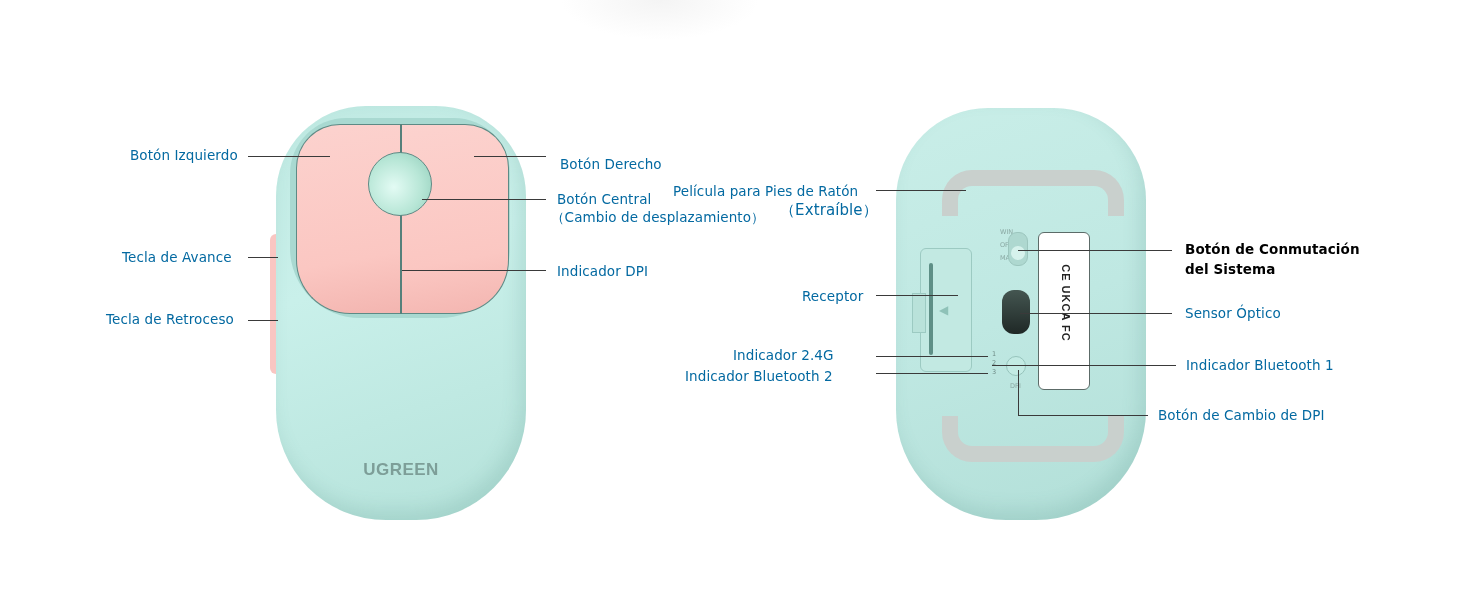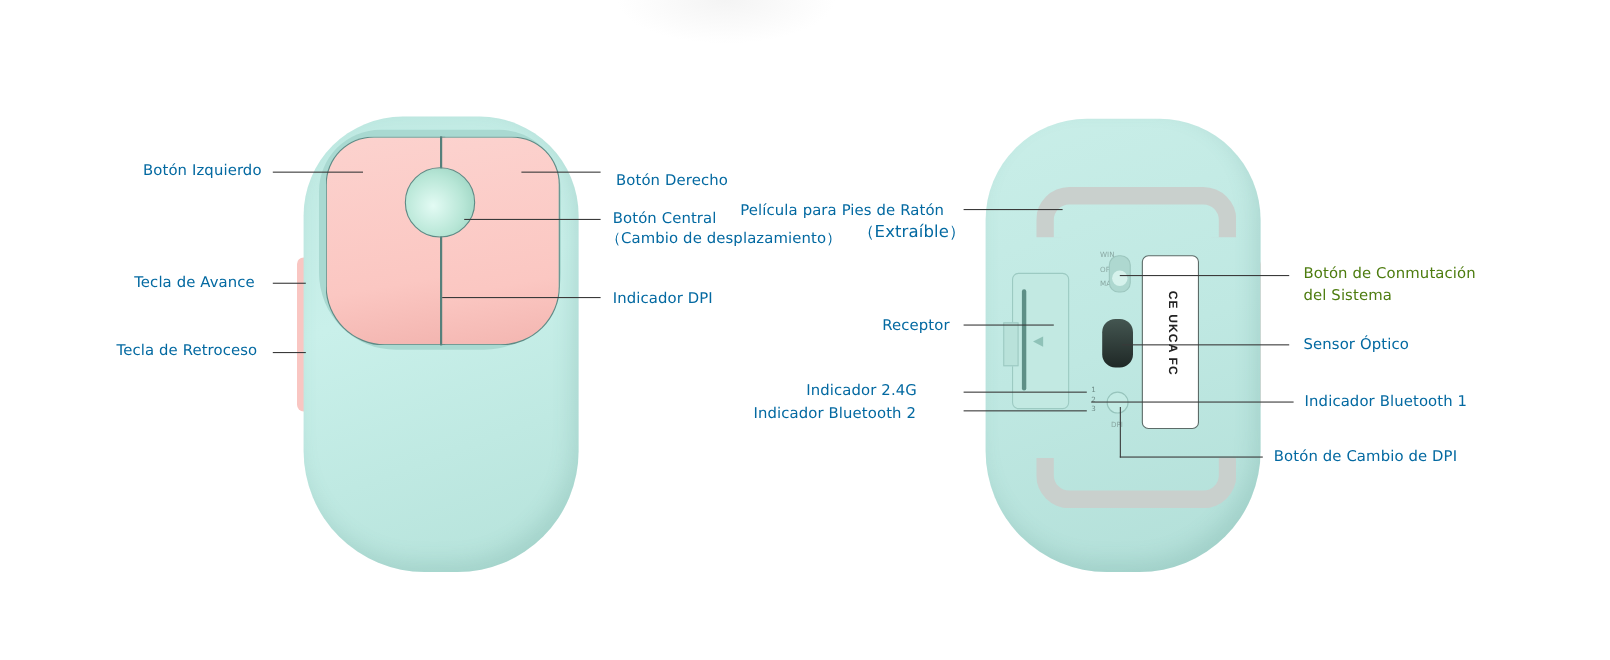--- a/index.html
+++ b/index.html
@@ -1,19 +1,19 @@
 <!DOCTYPE html>
 <html><head>
 <meta charset="utf-8">
 <style>
   html,body{margin:0;padding:0;background:#ffffff;}
   body{width:1464px;height:600px;position:relative;overflow:hidden;font-family:"DejaVu Sans","Liberation Sans",sans-serif;}
   .glow{position:absolute;left:560px;top:-40px;width:200px;height:80px;border-radius:50%;background:radial-gradient(ellipse at center,#f4f4f4 0%,rgba(255,255,255,0) 70%);}
   .lbl{position:absolute;font-size:13.5px;color:#0369a1;white-space:nowrap;line-height:18px;letter-spacing:0.1px;}
-  .lbl.bold{font-weight:400;color:#4d7c0f;}
+  .lbl.bold{font-weight:700;color:#000000;}
   .line{position:absolute;background:#3a3a3a;}
   .h{height:1.4px;}
   .v{width:1.4px;}
   
   .mouse-top{position:absolute;left:276px;top:106px;width:250px;height:414px;}
   .side-btn{position:absolute;left:270px;top:234px;width:14px;height:140px;background:#f9c6c2;border-radius:6px 0 0 6px;}
   .body-top{position:absolute;left:0;top:0;width:250px;height:414px;border-radius:90px 90px 110px 110px;background:linear-gradient(160deg,#bfe9e2 0%,#c9f0ea 40%,#b5e2da 100%);box-shadow:inset -6px -10px 18px rgba(80,140,130,0.18);}
   .shell{position:absolute;left:14px;top:12px;width:220px;height:200px;border-radius:56px 56px 70px 70px;background:#a9d9d1;}
   .btn-l,.btn-r{position:absolute;top:18px;width:108px;height:188px;background:linear-gradient(170deg,#fcd2ce 0%,#fbc7c2 70%,#f3b5b0 100%);}
   .btn-l{left:20px;border-radius:44px 0 0 54px;border:1.5px solid #5d8a85;border-right:none;}
@@ -48,20 +48,21 @@
 <div class="glow"></div>
 
 <div class="side-btn"></div>
 <div class="mouse-top">
   <div class="body-top"></div>
   <div class="shell"></div>
   <div class="btn-l"></div>
   <div class="btn-r"></div>
   <div class="split"></div>
   <div class="wheel"></div>
+  <div class="brand">UGREEN</div>
 </div>
 
 <div class="lbl" style="left:130px;top:146px;">Botón Izquierdo</div>
 <div class="line h" style="left:248px;top:156px;width:82px;"></div>
 
 <div class="lbl" style="left:560px;top:155px;">Botón Derecho</div>
 <div class="line h" style="left:474px;top:156px;width:72px;"></div>
 
 <div class="lbl" style="left:557px;top:190px;text-align:center;">Botón Central</div>
 <div class="lbl" style="left:551px;top:208px;">（Cambio de desplazamiento）</div>

